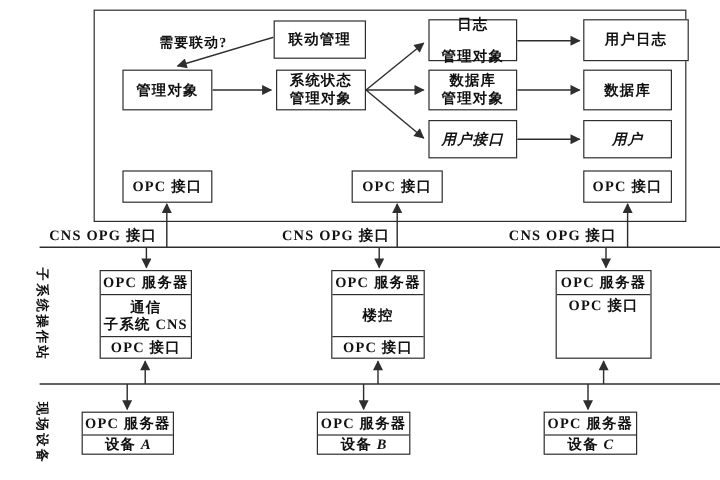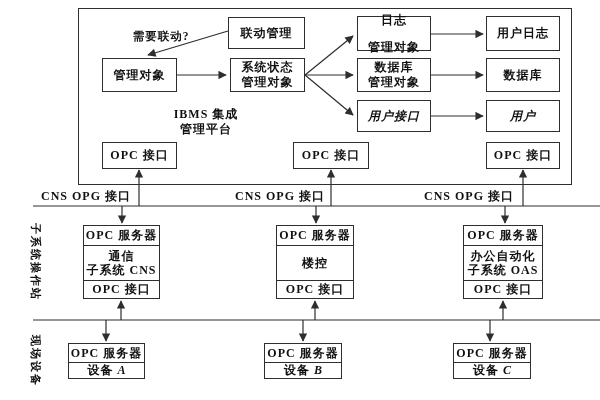--- a/index.html
+++ b/index.html
@@ -69,24 +69,20 @@
       <line x1="315" y1="320" x2="315" y2="301" marker-end="url(#arr)"></line>
       <line x1="503" y1="320" x2="503" y2="301" marker-end="url(#arr)"></line>
       <line x1="106" y1="320" x2="106" y2="341" marker-end="url(#arr)"></line>
       <line x1="303" y1="320" x2="303" y2="341" marker-end="url(#arr)"></line>
       <line x1="490" y1="320" x2="490" y2="341" marker-end="url(#arr)"></line>
     </g>
   </svg>
 
   <div class="box" style="left:78px;top:8px;width:494px;height:177px;background:transparent;"></div>
 
-  <div class="plain" style="left:166px;top:108px;width:80px;height:28px;">
-    <span>IBMS 集成</span>
-    <span>管理平台</span>
-  </div>
 
   <div class="plain" style="left:126px;top:28px;width:70px;height:16px;font-size:11.5px;">
       <span>需要联动?</span>
     </div>
 
   <div class="box" style="left:228px;top:17px;width:77px;height:32px;">
       <span>联动管理</span>
     </div>
 
   <div class="box" style="left:102px;top:58px;width:75px;height:34px;">
@@ -96,21 +92,21 @@
   <div class="box" style="left:230px;top:58px;width:75px;height:34px;">
     <span>系统状态</span>
     <span>管理对象</span>
   </div>
 
   <div class="box" style="left:357px;top:16px;width:74px;height:35px;gap:12px;">
     <span>日志</span>
     <span>管理对象</span>
   </div>
 
-  <div class="box" style="left:486px;top:16px;width:74px;height:35px;">
+  <div class="box" style="left:486px;top:16px;width:88px;height:35px;">
       <span>用户日志</span>
     </div>
 
   <div class="box" style="left:357px;top:58px;width:74px;height:34px;">
     <span>数据库</span>
     <span>管理对象</span>
   </div>
 
   <div class="box" style="left:486px;top:58px;width:74px;height:34px;">
       <span>数据库</span>
@@ -175,24 +171,20 @@
     </div>
     <div class="row" style="height:18px;">
         <span>OPC 接口</span>
       </div>
   </div>
 
   <div class="stack" style="left:463px;top:225px;width:80px;height:74px;">
     <div class="row" style="height:19px;">
         <span>OPC 服务器</span>
       </div>
-    <div class="row" style="height:35px;">
-      <span>办公自动化</span>
-      <span>子系统 OAS</span>
-    </div>
     <div class="row" style="height:18px;">
         <span>OPC 接口</span>
       </div>
   </div>
 
   <div class="stack" style="left:68px;top:343px;width:77px;height:36px;">
     <div class="row" style="height:18px;">
         <span>OPC 服务器</span>
       </div>
     <div class="row" style="height:16px;">

